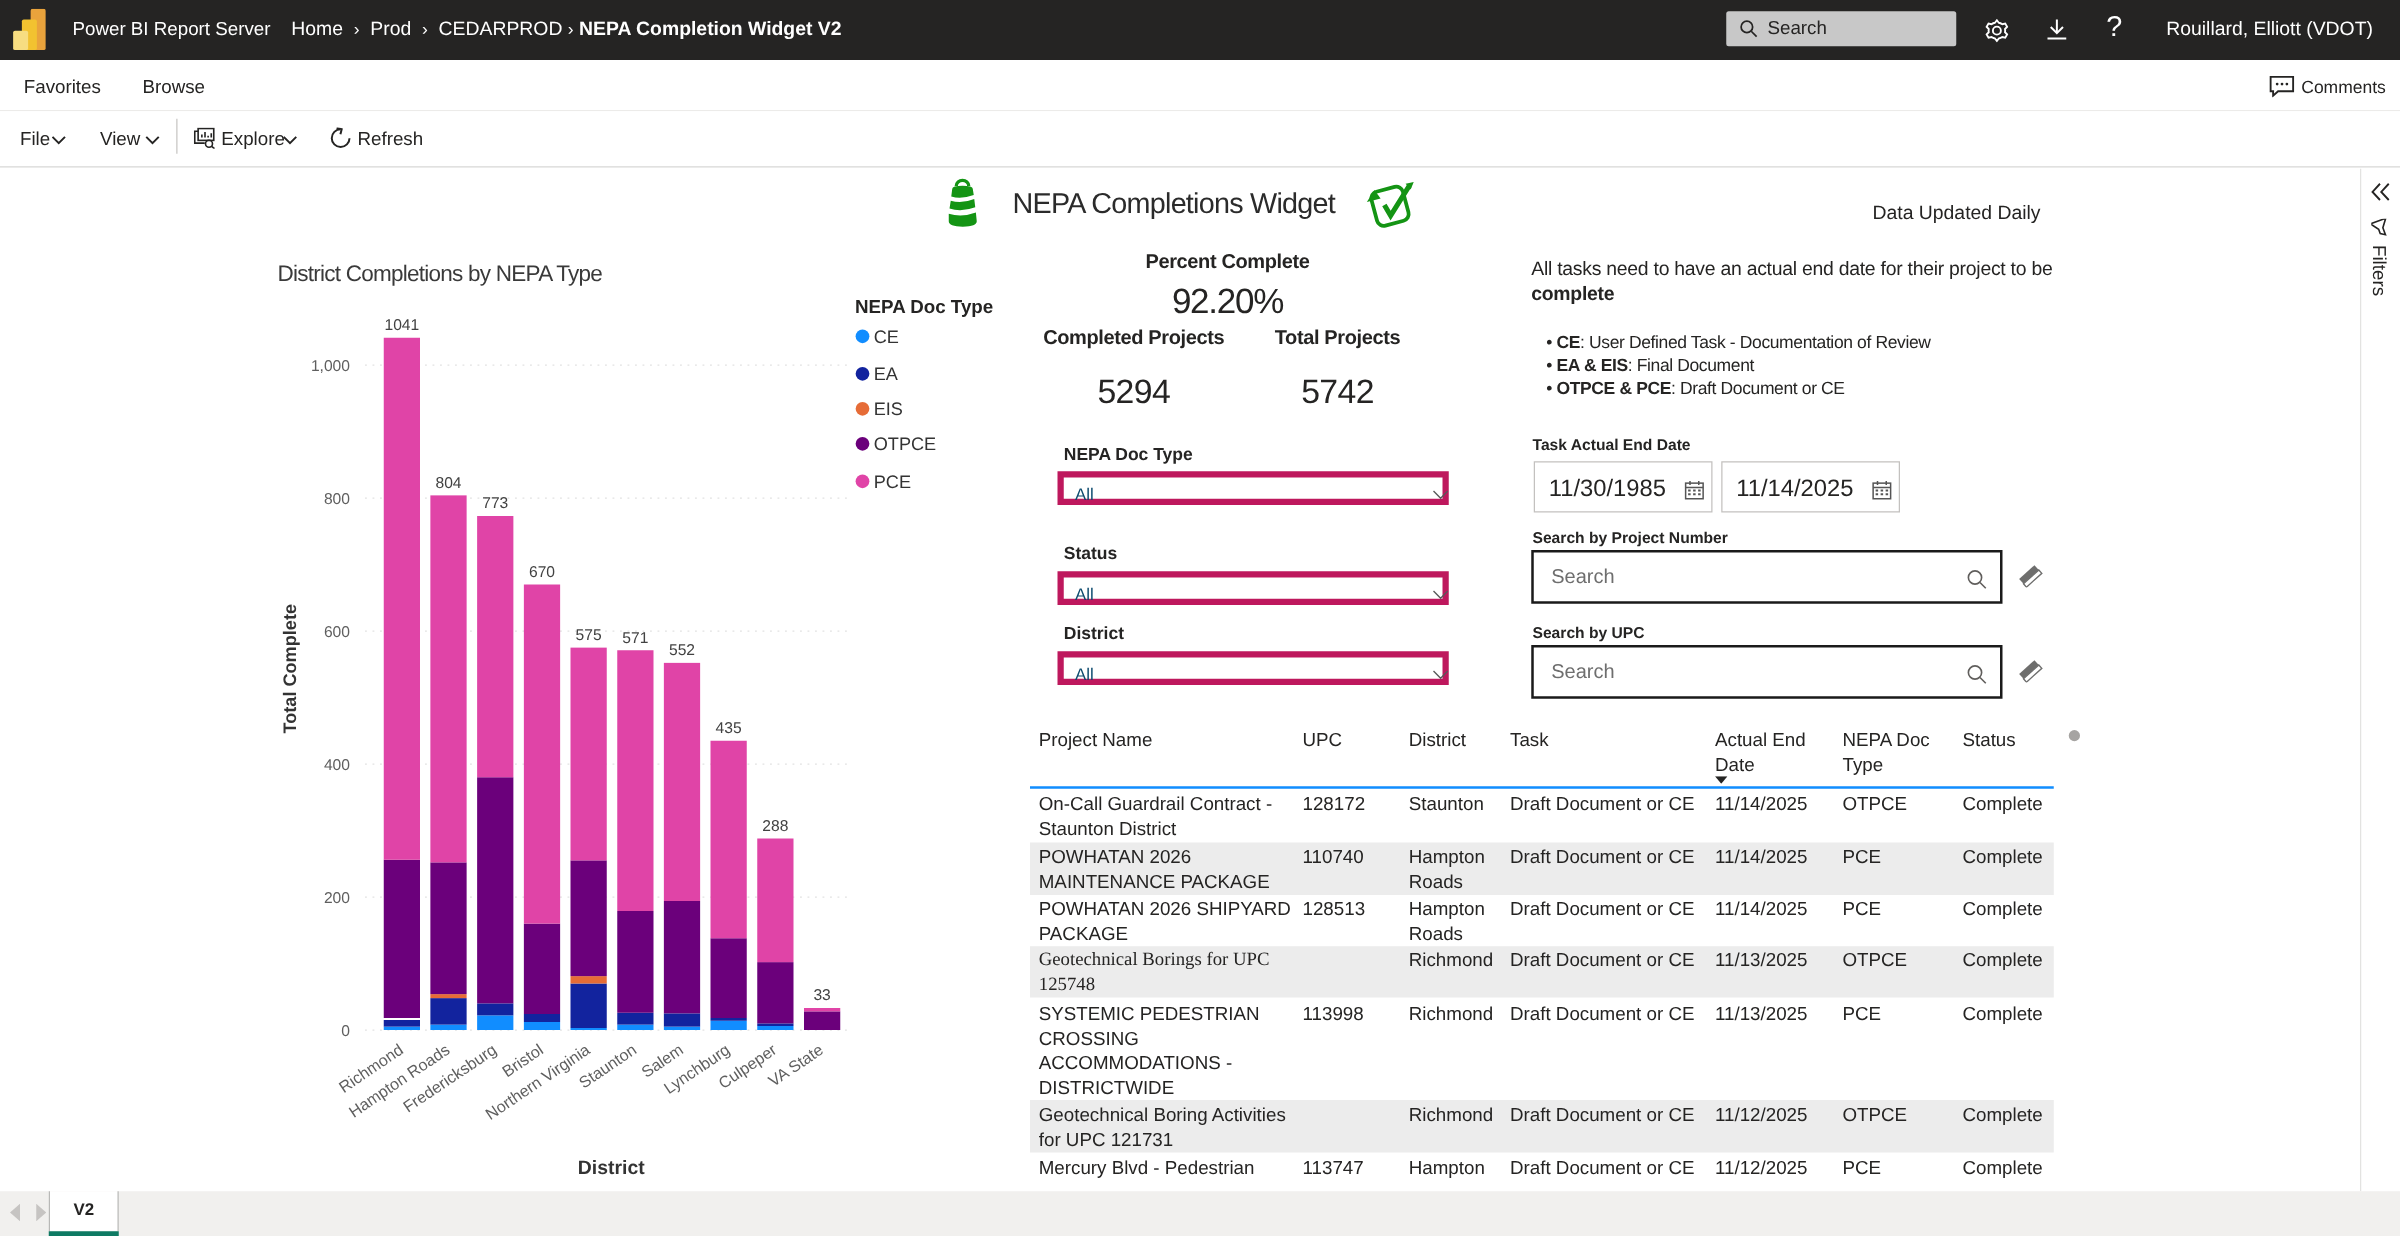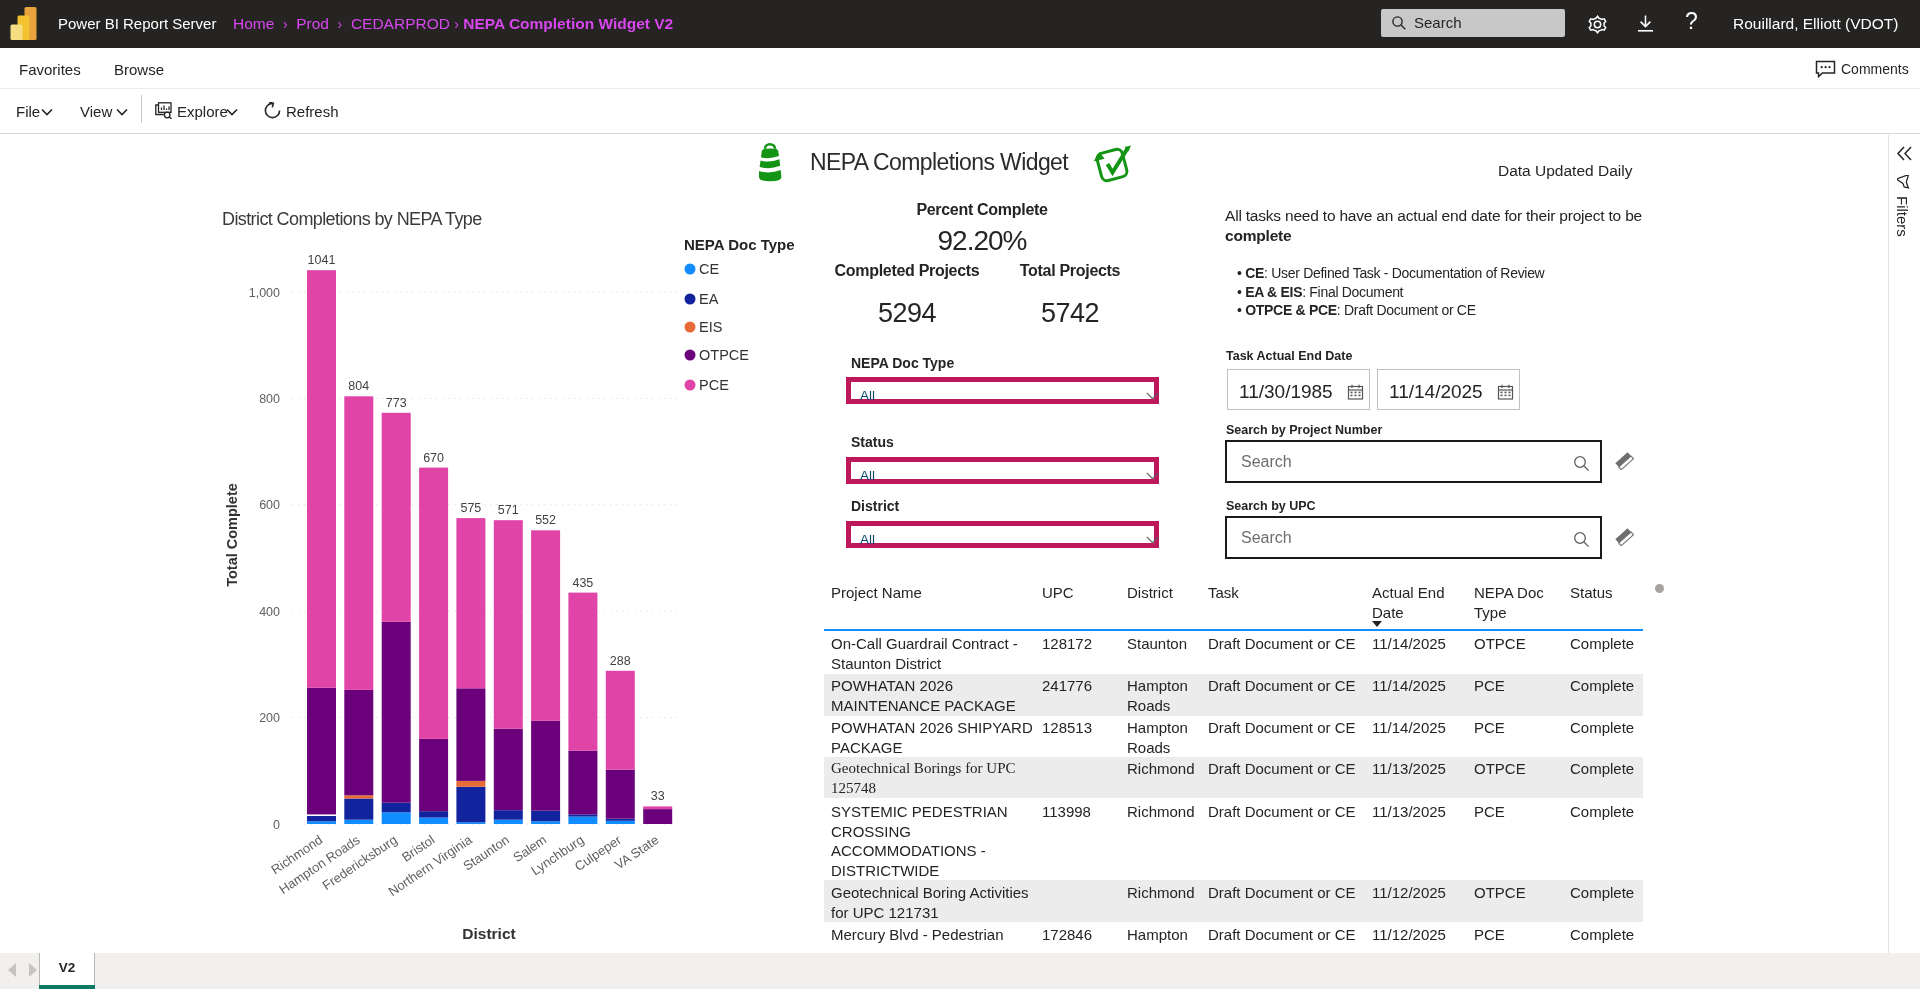--- a/index.html
+++ b/index.html
@@ -1,21 +1,21 @@
 <!DOCTYPE html>
 <html><head>
 <meta charset="utf-8">
 <style>
   * { margin:0; padding:0; box-sizing:border-box; }
   html,body { width:1920px; height:989px; overflow:hidden; background:#fff;
     font-family:"Liberation Sans", sans-serif; }
   .abs { position:absolute; }
   #page { position:relative; width:1920px; height:989px; background:#fff;padding-left:36px; }
   .topbar { position:absolute; left:0; top:0; width:1920px; height:48px; background:#252423; color:#fff; }
-  .crumb { font-size:15px; color:#d946ef; }
+  .crumb { font-size:15px; color:#ffffff; }
   .row2 { position:absolute; left:0; top:48px; width:1920px; height:41px; background:#fff; border-bottom:1px solid #ECEBE9; }
   .row3 { position:absolute; left:0; top:89px; width:1920px; height:45px; background:#fff; border-bottom:1px solid #D8D8D6; font-size:15px; color:#252423; }
   .menuitem { position:absolute; top:14px; color:#252423; font-size:15px; }
   .lbl-sb { font-weight:bold; font-size:12.5px; color:#252423; }
   .dd { position:absolute; width:313px; height:27px; border:5px solid #be185d; background:#fff; font-size:13px; color:#0c4a6e; }
   .dd span { position:absolute; left:9px; top:6px; font-size:13.5px; }
   .sbox { position:absolute; width:377px; height:43px; border:2px solid #1A1A1A; background:#fff; }
   .sbox .ph { position:absolute; left:14px; top:11px; font-size:16px; color:#6E6E6E; }
   .gray-strip { position:absolute; left:0; top:953px; width:1920px; height:36px; background:#F1F0EE; }
   .cell { position:absolute; font-size:15px; color:#252423; line-height:19.5px; }
@@ -326,21 +326,21 @@
 
   <div class="cell" style="left:831px; top:634px; width:200px;">On-Call Guardrail Contract - Staunton District</div>
   <div class="cell" style="left:1042px; top:634px;">128172</div>
   <div class="cell" style="left:1127px; top:634px;">Staunton</div>
   <div class="cell" style="left:1208px; top:634px;">Draft Document or CE</div>
   <div class="cell" style="left:1372px; top:634px;">11/14/2025</div>
   <div class="cell" style="left:1474px; top:634px;">OTPCE</div>
   <div class="cell" style="left:1570px; top:634px;">Complete</div>
 
   <div class="cell" style="left:831px; top:676px; width:200px;">POWHATAN 2026 MAINTENANCE PACKAGE</div>
-  <div class="cell" style="left:1042px; top:676px;">241776</div>
+  <div class="cell" style="left:1042px; top:676px;">110740</div>
   <div class="cell" style="left:1127px; top:676px; width:76px;">Hampton Roads</div>
   <div class="cell" style="left:1208px; top:676px;">Draft Document or CE</div>
   <div class="cell" style="left:1372px; top:676px;">11/14/2025</div>
   <div class="cell" style="left:1474px; top:676px;">PCE</div>
   <div class="cell" style="left:1570px; top:676px;">Complete</div>
 
   <div class="cell" style="left:831px; top:718px; width:210px;">POWHATAN 2026 SHIPYARD PACKAGE</div>
   <div class="cell" style="left:1042px; top:718px;">128513</div>
   <div class="cell" style="left:1127px; top:718px; width:76px;">Hampton Roads</div>
   <div class="cell" style="left:1208px; top:718px;">Draft Document or CE</div>
@@ -364,21 +364,21 @@
   <div class="cell" style="left:1570px; top:802px;">Complete</div>
 
   <div class="cell" style="left:831px; top:883px; width:210px;">Geotechnical Boring Activities for UPC 121731</div>
   <div class="cell" style="left:1127px; top:883px;">Richmond</div>
   <div class="cell" style="left:1208px; top:883px;">Draft Document or CE</div>
   <div class="cell" style="left:1372px; top:883px;">11/12/2025</div>
   <div class="cell" style="left:1474px; top:883px;">OTPCE</div>
   <div class="cell" style="left:1570px; top:883px;">Complete</div>
 
   <div class="cell" style="left:831px; top:925px; width:240px;">Mercury Blvd - Pedestrian</div>
-  <div class="cell" style="left:1042px; top:925px;">172846</div>
+  <div class="cell" style="left:1042px; top:925px;">113747</div>
   <div class="cell" style="left:1127px; top:925px;">Hampton</div>
   <div class="cell" style="left:1208px; top:925px;">Draft Document or CE</div>
   <div class="cell" style="left:1372px; top:925px;">11/12/2025</div>
   <div class="cell" style="left:1474px; top:925px;">PCE</div>
   <div class="cell" style="left:1570px; top:925px;">Complete</div>
 
   <div class="abs" style="left:1888px; top:135px; width:1px; height:818px; background:#E3E3E1;"></div>
   <svg class="abs" style="left:1896px; top:146px;" width="17" height="15" viewBox="0 0 17 15">
     <g fill="none" stroke="#252423" stroke-width="1.5">
         <polyline points="8,1 2,7.5 8,14"></polyline>

